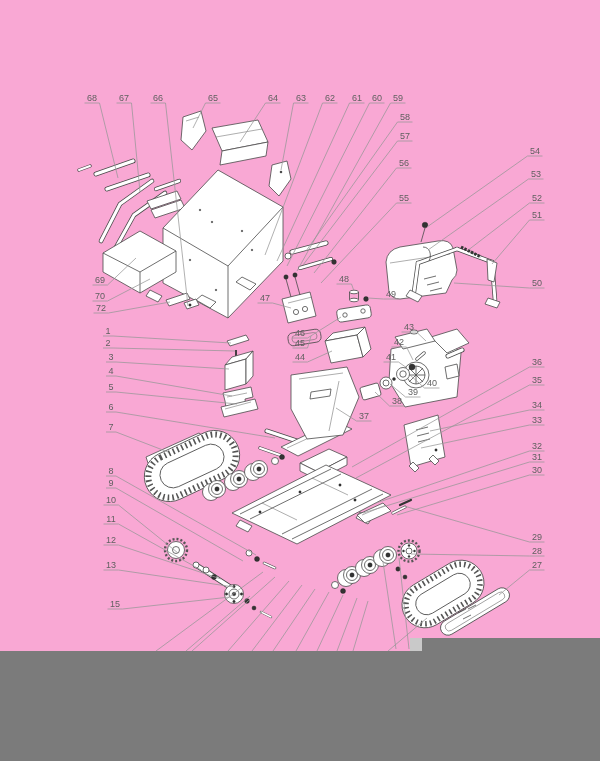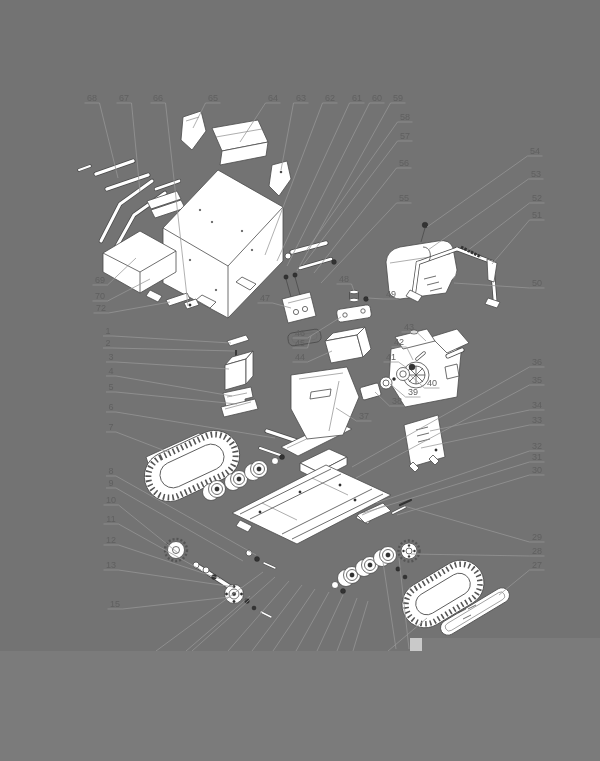--- a/index.html
+++ b/index.html
@@ -1,16 +1,16 @@
 <!DOCTYPE html>
 <html><head>
 <meta charset="utf-8">
 <style>
   html,body{margin:0;padding:0;background:#fff;}
-  #stage{position:relative;width:600px;height:761px;background:#737373;overflow:hidden;
+  #stage{position:relative;width:600px;height:761px;background:#f9a8d4;overflow:hidden;
          font-family:"Liberation Sans", sans-serif;}
   svg{display:block;}
   .part{stroke:#4a4a4a;stroke-width:.8;fill:#fff;stroke-linejoin:round;}
   .pline{stroke:#4a4a4a;stroke-width:.8;fill:none;stroke-linejoin:round;}
   .thin{stroke:#6a6a6a;stroke-width:.55;fill:none;}
   .dark{fill:#333;stroke:#222;stroke-width:.4;}
   .cap-o{stroke:#4a4a4a;fill:none;stroke-linecap:round;}
   .cap-i{stroke:#ffffff;fill:none;stroke-linecap:round;}
   .tread{fill:none;stroke:#555;}
   .callout-text{font-family:"Liberation Sans", sans-serif;font-size:9px;fill:#606060;}

